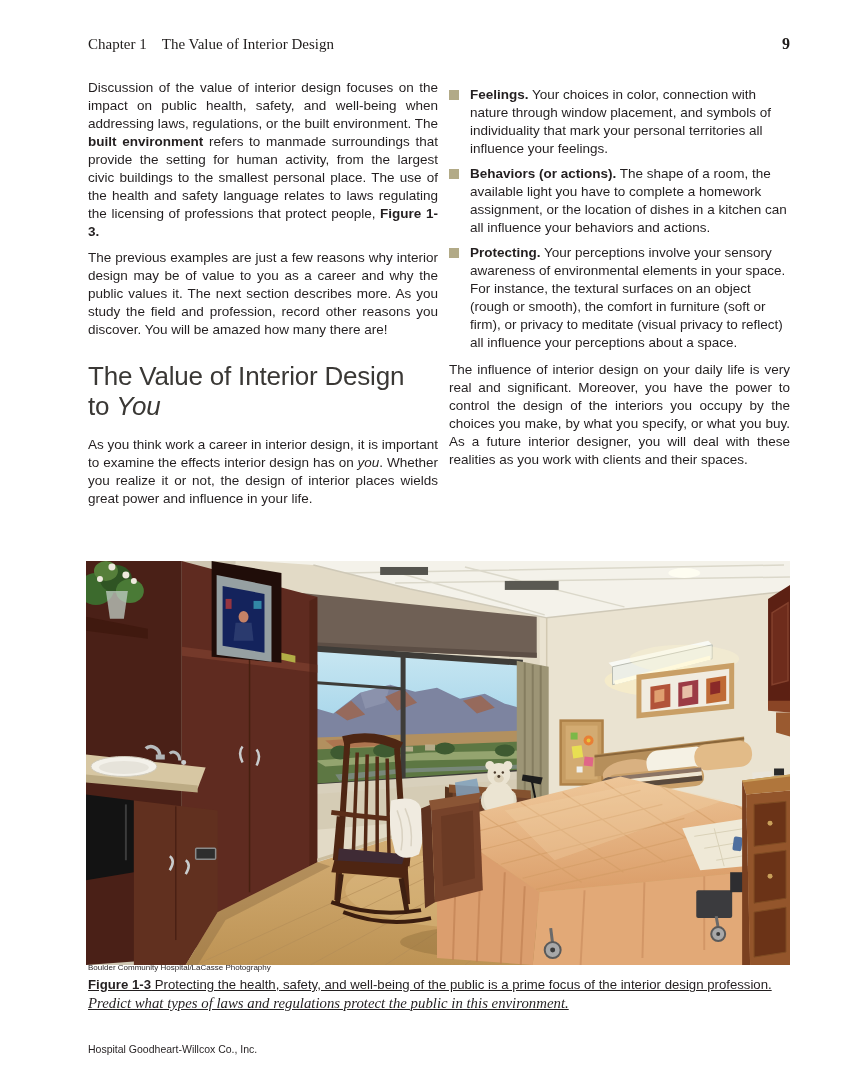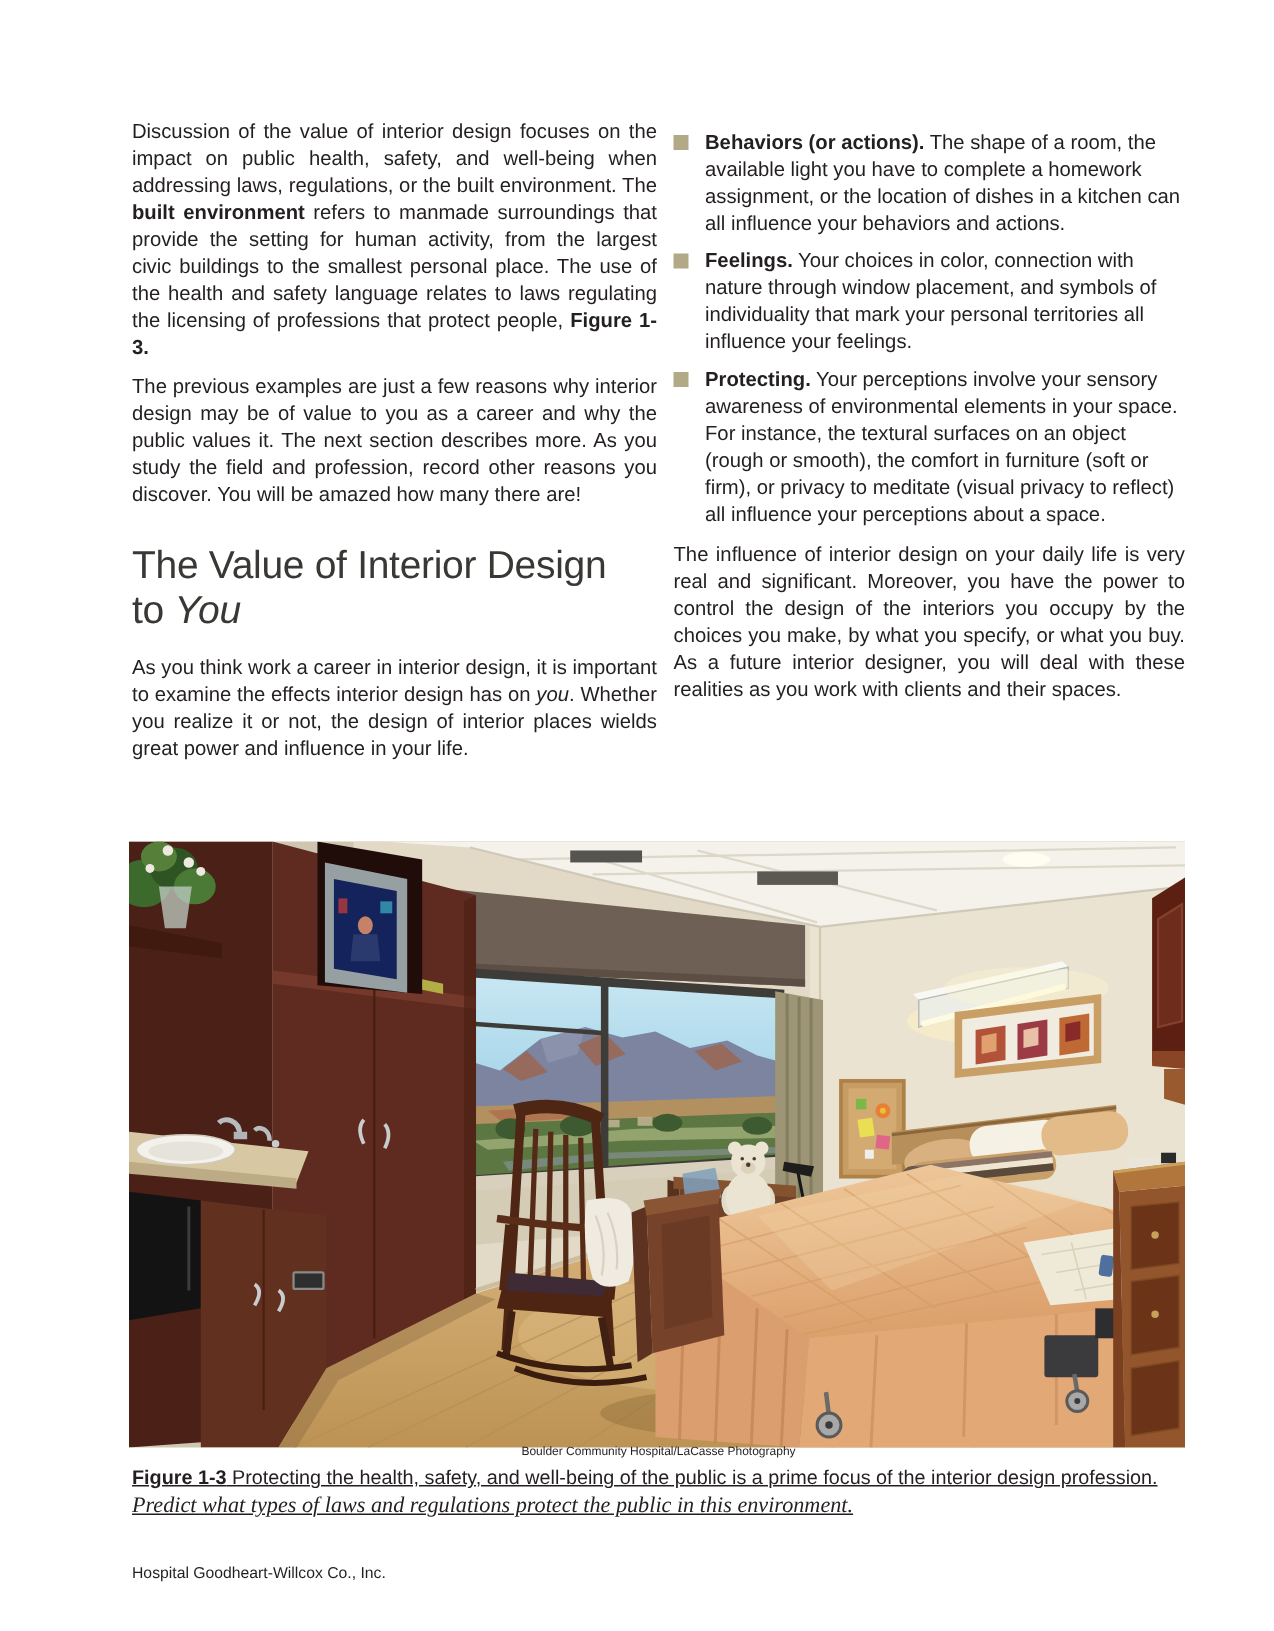--- a/index.html
+++ b/index.html
@@ -26,48 +26,54 @@
 
   .bullet{position:relative;padding-left:21px;margin:7px 0 7px 0;text-align:left;}
   .bullet-sq{position:absolute;left:0;top:4px;width:10px;height:10px;background:#b2aa87;}
 
   .bold{font-weight:bold;}
   .italic{font-style:italic;}
 
   
   .photo{position:absolute;left:86px;top:561px;width:704px;height:404px;background:#cfc6b2;}
   .photo svg{display:block;width:100%;height:100%;}
-  .credit{position:absolute;left:88px;top:963px;width:702px;text-align:center;
+  .credit{position:absolute;left:88px;top:963px;width:702px;text-align:left;
           font-size:8px;color:#231f20;}
   .caption{position:absolute;left:88px;top:975px;width:706px;font-size:13.2px;
            line-height:19px;text-align:left;text-decoration:underline;}
   .caption-q{font-family:"Liberation Serif",serif;font-style:italic;font-size:14.8px;}
 
   .copyright{position:absolute;left:88px;top:1043px;font-size:10.5px;color:#231f20;}
 </style>
 </head>
 <body>
 
 <div class="sheet">
 
+  <div class="header">
+    <div>
+      <span class="chapter-num">Chapter 1</span><span>The Value of Interior Design</span>
+    </div>
+    <div class="pagenum">9</div>
+  </div>
 
   <div class="col col-left">
     <p><span>Discussion of the value of interior design focuses on the impact on public health, safety, and well-being when addressing laws, regulations, or the built environment. The </span><span class="bold">built environment</span><span> refers to manmade surroundings that provide the setting for human activity, from the largest civic buildings to the smallest personal place. The use of the health and safety language relates to laws regulating the licensing of professions that protect people, </span><span class="bold">Figure 1-3.</span></p>
     <p>The previous examples are just a few reasons why interior design may be of value to you as a career and why the public values it. The next section describes more. As you study the field and profession, record other reasons you discover. You will be amazed how many there are!</p>
     <h1 class="value-heading"><span>The Value of Interior Design</span><br><span>to </span><span class="heading-italic">You</span></h1>
     <p><span>As you think work a career in interior design, it is important to examine the effects interior design has on </span><span class="italic">you</span><span>. Whether you realize it or not, the design of interior places wields great power and influence in your life.</span></p>
   </div>
 
   <div class="col col-right">
 
     <div class="bullet">
-      <span class="bullet-sq"></span><span class="bold">Behaviors (or actions).</span><span> The shape of a room, the available light you have to complete a homework assignment, or the location of dishes in a kitchen can all influence your behaviors and actions.</span>
+      <span class="bullet-sq"></span><span class="bold">Feelings.</span><span> Your choices in color, connection with nature through window placement, and symbols of individuality that mark your personal territories all influence your feelings.</span>
     </div>
     <div class="bullet">
-      <span class="bullet-sq"></span><span class="bold">Feelings.</span><span> Your choices in color, connection with nature through window placement, and symbols of individuality that mark your personal territories all influence your feelings.</span>
+      <span class="bullet-sq"></span><span class="bold">Behaviors (or actions).</span><span> The shape of a room, the available light you have to complete a homework assignment, or the location of dishes in a kitchen can all influence your behaviors and actions.</span>
     </div>
     <div class="bullet">
       <span class="bullet-sq"></span><span class="bold">Protecting.</span><span> Your perceptions involve your sensory awareness of environmental elements in your space. For instance, the textural surfaces on an object (rough or smooth), the comfort in furniture (soft or firm), or privacy to meditate (visual privacy to reflect) all influence your perceptions about a space.</span>
     </div>
 
     <p style="margin-top:9px">The influence of interior design on your daily life is very real and significant. Moreover, you have the power to control the design of the interiors you occupy by the choices you make, by what you specify, or what you buy. As a future interior designer, you will deal with these realities as you work with clients and their spaces.</p>
   </div>
 
   <div class="photo" role="img" aria-label="Hospital patient room with dark wood cabinetry and sink, wall-mounted television, rocking chair, teddy bear on a wooden chest, bed with tan quilted bedspread, framed artwork, corkboard, wall light, wood nightstand, and a window view of mountains">
     <svg viewBox="0 0 706 405" preserveAspectRatio="none">

